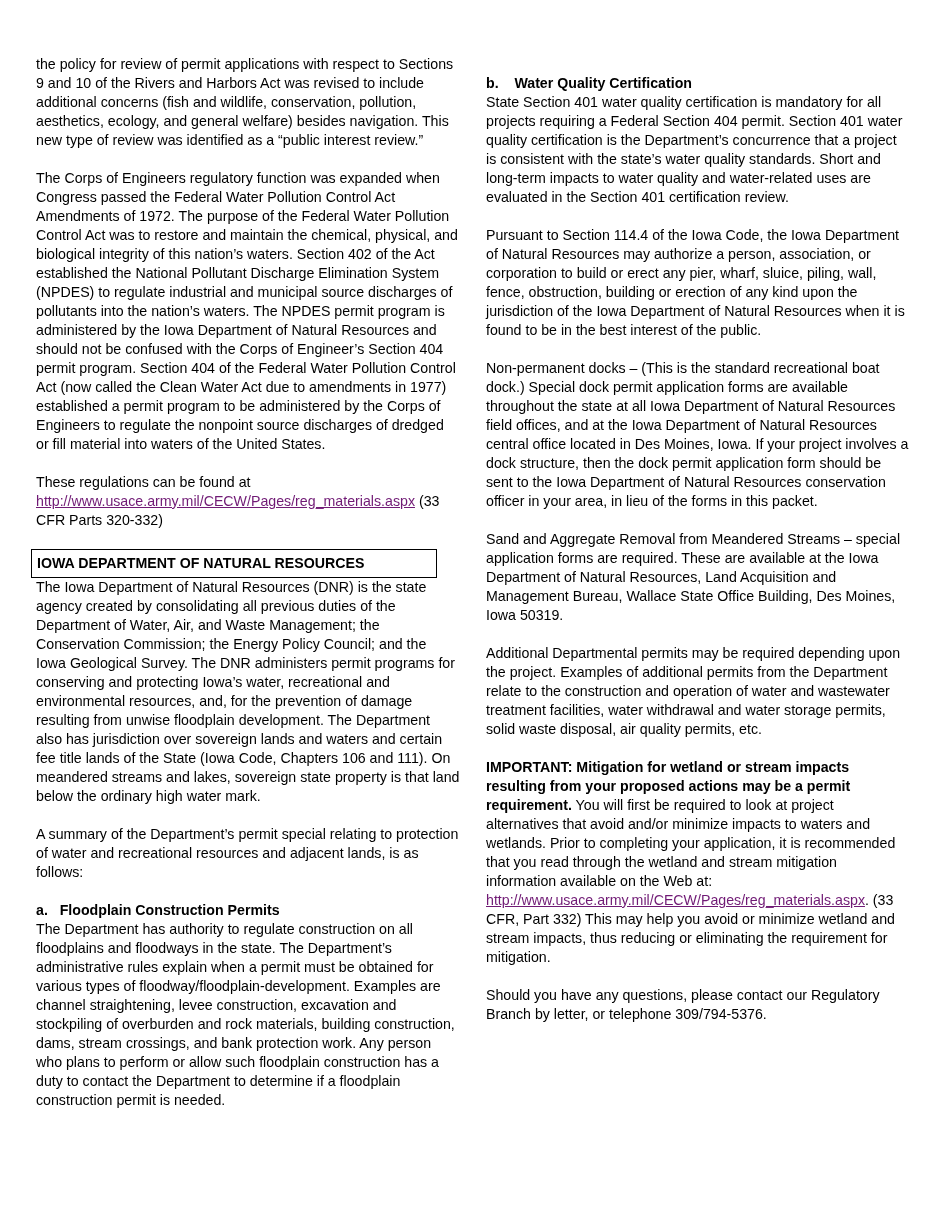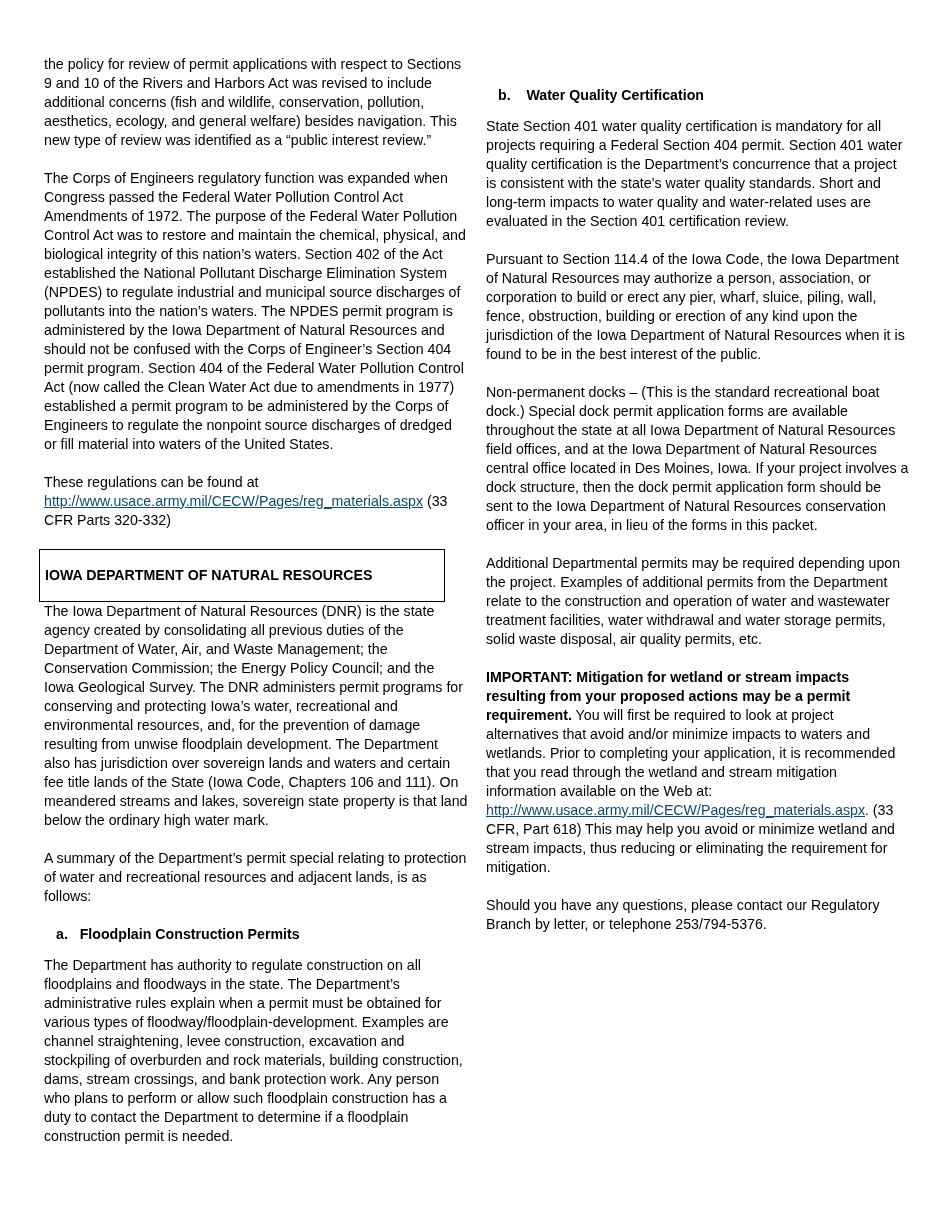--- a/index.html
+++ b/index.html
@@ -1,24 +1,24 @@
 <!DOCTYPE html>
 <html><head>
 <meta charset="utf-8">
 <style>
   html, body { margin: 0; padding: 0; background: #ffffff; }
   body { width: 950px; height: 1230px; position: relative; overflow: hidden;
          font-family: "Liberation Sans", sans-serif; color: #000; font-size: 14.2px; line-height: 19px; }
   .col { position: absolute; top: 55px; }
-  .left { left: 44px; width: 424px; }
+  .left { left: 36px; width: 424px; }
   .right { left: 486px; width: 424px; }
   p { margin: 0 0 19px 0; }
-  .heading { font-weight: bold; margin: 12px; }
-  .box { border: 1px solid #000; padding: 16px 5px; margin: 0 0 0 -5px; width: 394px; font-weight: bold; }
-  a { color: #0c4a6e; text-decoration: underline; }
+  .heading { font-weight: bold; margin: 0; }
+  .box { border: 1px solid #000; padding: 4px 5px; margin: 0 0 0 -5px; width: 394px; font-weight: bold; }
+  a { color: #701a75; text-decoration: underline; }
 </style>
 </head>
 <body>
 
 <div class="col left">
   <p>the policy for review of permit applications with respect to Sections 9 and 10 of the Rivers and Harbors Act was revised to include additional concerns (fish and wildlife, conservation, pollution, aesthetics, ecology, and general welfare) besides navigation. This new type of review was identified as a “public interest review.”</p>
   <p>The Corps of Engineers regulatory function was expanded when Congress passed the Federal Water Pollution Control Act Amendments of 1972. The purpose of the Federal Water Pollution Control Act was to restore and maintain the chemical, physical, and biological integrity of this nation’s waters. Section 402 of the Act established the National Pollutant Discharge Elimination System (NPDES) to regulate industrial and municipal source discharges of pollutants into the nation’s waters. The NPDES permit program is administered by the Iowa Department of Natural Resources and should not be confused with the Corps of Engineer’s Section 404 permit program. Section 404 of the Federal Water Pollution Control Act (now called the Clean Water Act due to amendments in 1977) established a permit program to be administered by the Corps of Engineers to regulate the nonpoint source discharges of dredged or fill material into waters of the United States.</p>
   <p>
     <span>These regulations can be found at</span><br>
     <a>http://www.usace.army.mil/CECW/Pages/reg_materials.aspx</a><span> (33 CFR Parts 320-332)</span>
@@ -28,19 +28,20 @@
   <p>A summary of the Department’s permit special relating to protection of water and recreational resources and adjacent lands, is as follows:</p>
   <div class="heading">a.&nbsp;&nbsp; Floodplain Construction Permits</div>
   <p>The Department has authority to regulate construction on all floodplains and floodways in the state. The Department’s administrative rules explain when a permit must be obtained for various types of floodway/floodplain-development. Examples are channel straightening, levee construction, excavation and stockpiling of overburden and rock materials, building construction, dams, stream crossings, and bank protection work. Any person who plans to perform or allow such floodplain construction has a duty to contact the Department to determine if a floodplain construction permit is needed.</p>
 </div>
 
 <div class="col right" style="top:74px;">
   <div class="heading">b.&nbsp;&nbsp;&nbsp; Water Quality Certification</div>
   <p>State Section 401 water quality certification is mandatory for all projects requiring a Federal Section 404 permit. Section 401 water quality certification is the Department’s concurrence that a project is consistent with the state’s water quality standards. Short and long-term impacts to water quality and water-related uses are evaluated in the Section 401 certification review.</p>
   <p>Pursuant to Section 114.4 of the Iowa Code, the Iowa Department of Natural Resources may authorize a person, association, or corporation to build or erect any pier, wharf, sluice, piling, wall, fence, obstruction, building or erection of any kind upon the jurisdiction of the Iowa Department of Natural Resources when it is found to be in the best interest of the public.</p>
   <p>Non-permanent docks – (This is the standard recreational boat dock.) Special dock permit application forms are available throughout the state at all Iowa Department of Natural Resources field offices, and at the Iowa Department of Natural Resources central office located in Des Moines, Iowa. If your project involves a dock structure, then the dock permit application form should be sent to the Iowa Department of Natural Resources conservation officer in your area, in lieu of the forms in this packet.</p>
+  <p>Sand and Aggregate Removal from Meandered Streams – special application forms are required. These are available at the Iowa Department of Natural Resources, Land Acquisition and Management Bureau, Wallace State Office Building, Des Moines, Iowa 50319.</p>
   <p>Additional Departmental permits may be required depending upon the project. Examples of additional permits from the Department relate to the construction and operation of water and wastewater treatment facilities, water withdrawal and water storage permits, solid waste disposal, air quality permits, etc.</p>
   <p>
     <b>IMPORTANT: Mitigation for wetland or stream impacts resulting from your proposed actions may be a permit requirement.</b><span> You will first be required to look at project alternatives that avoid and/or minimize impacts to waters and wetlands. Prior to completing your application, it is recommended that you read through the wetland and stream mitigation information available on the Web at:</span><br>
-    <a>http://www.usace.army.mil/CECW/Pages/reg_materials.aspx</a><span>. (33 CFR, Part 618) This may help you avoid or minimize wetland and stream impacts, thus reducing or eliminating the requirement for mitigation.</span>
+    <a>http://www.usace.army.mil/CECW/Pages/reg_materials.aspx</a><span>. (33 CFR, Part 332) This may help you avoid or minimize wetland and stream impacts, thus reducing or eliminating the requirement for mitigation.</span>
   </p>
-  <p>Should you have any questions, please contact our Regulatory Branch by letter, or telephone 253/794-5376.</p>
+  <p>Should you have any questions, please contact our Regulatory Branch by letter, or telephone 309/794-5376.</p>
 </div>
 
 </body></html>

